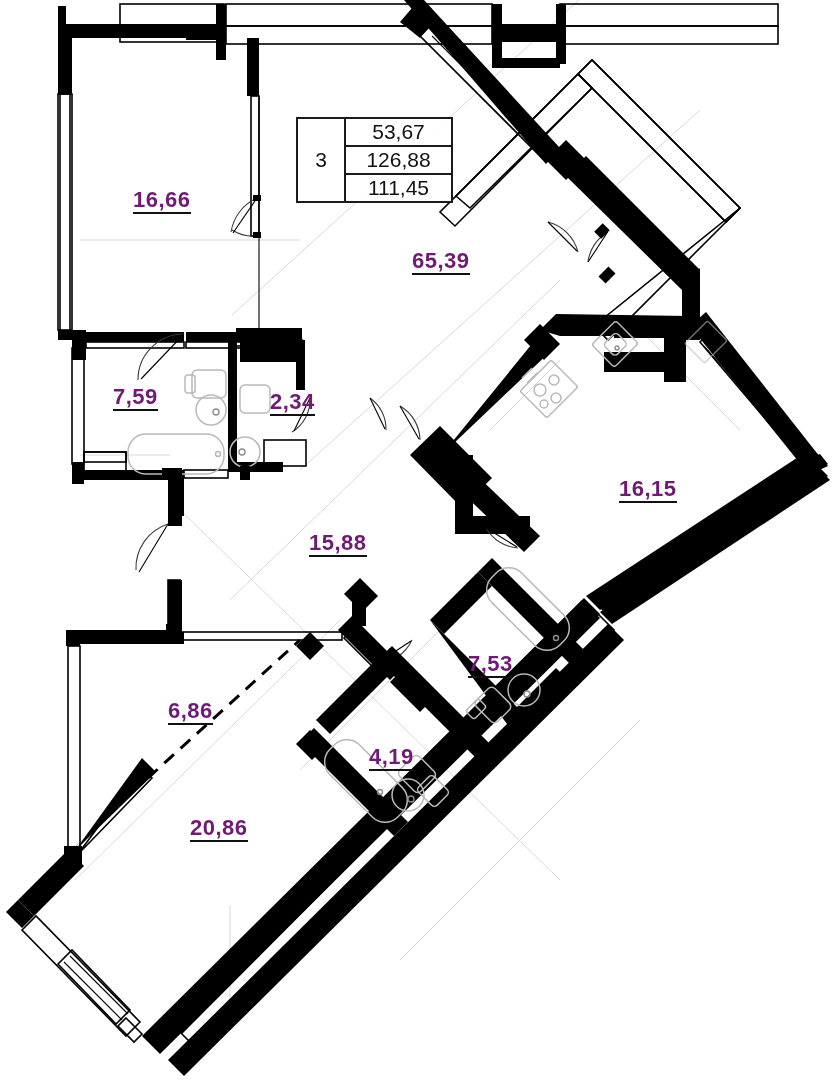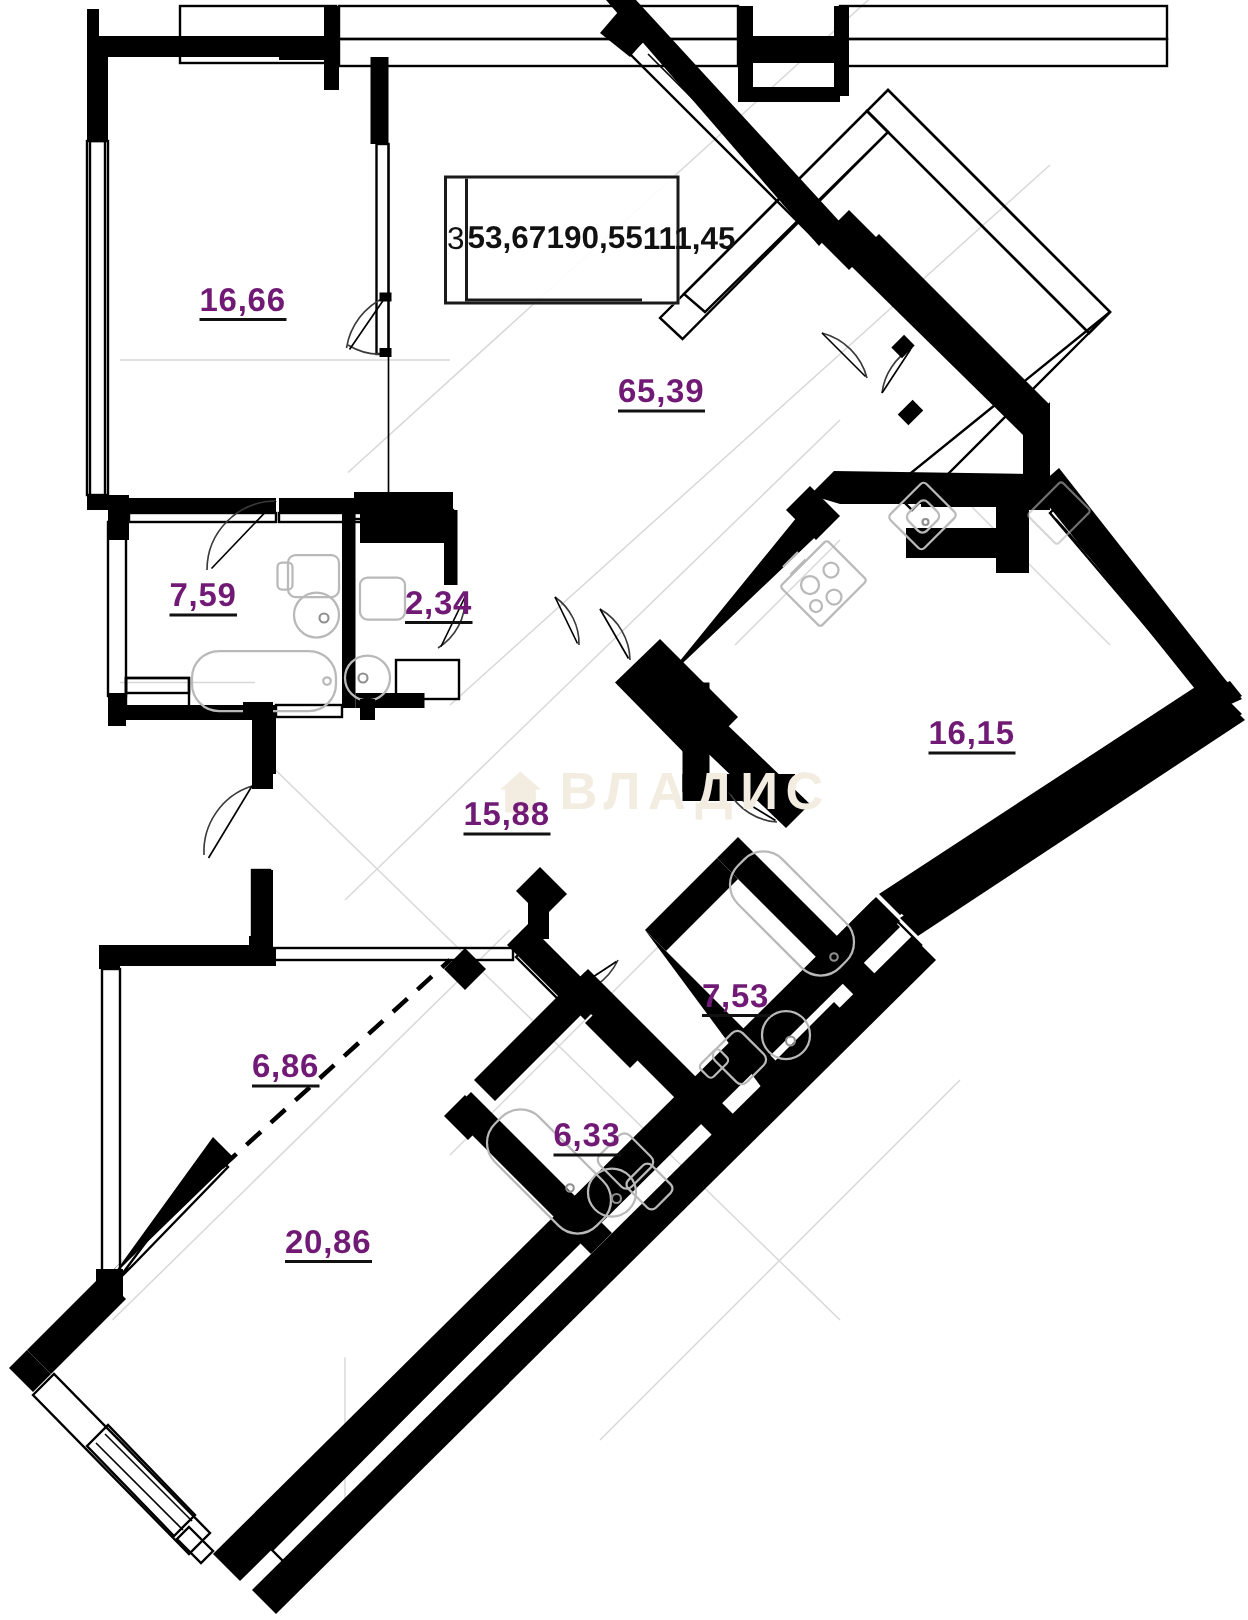--- a/index.html
+++ b/index.html
@@ -94,22 +94,21 @@
     align-items: center;
     justify-content: center;
     font-size: 21px;
     color: #111;
     border-right: 2px solid #1a1a1a;
     box-sizing: border-box;
   }
   #info-areas-col {
     flex: 1;
     display: flex;
-    flex-direction: row;
-    font-weight: bold;
+    flex-direction: column;
   }
   .info-area-row {
     flex: 1;
     display: flex;
     align-items: center;
     justify-content: center;
     font-size: 21px;
     color: #111;
     border-bottom: 2px solid #1a1a1a;
     box-sizing: border-box;
@@ -490,36 +489,30 @@
       <rect class="wall-thick" x="240" y="466" width="10" height="14"></rect>
       <rect class="wall-thick" x="162" y="468" width="20" height="12"></rect>
     </g>
 
   </svg>
 
   <div id="info-table">
     <div id="info-rooms-cell">3</div>
     <div id="info-areas-col">
       <div class="info-area-row">53,67</div>
-      <div class="info-area-row">190,55</div>
+      <div class="info-area-row">126,88</div>
       <div class="info-area-row">111,45</div>
     </div>
   </div>
 
-  <div id="watermark">
-    <svg id="watermark-icon" viewBox="0 0 40 40">
-      <path d="M20 4 L36 18 L32 18 L32 36 L8 36 L8 18 L4 18 Z" fill="#f2ece1"></path>
-    </svg>
-    <span id="watermark-text">ВЛАДИС</span>
-  </div>
 
   <div class="area-label" style="left:133px; top:188px;">16,66</div>
   <div class="area-label" style="left:113px; top:385px;">7,59</div>
   <div class="area-label" style="left:270px; top:390px;">2,34</div>
   <div class="area-label" style="left:412px; top:249px;">65,39</div>
   <div class="area-label" style="left:619px; top:477px;">16,15</div>
   <div class="area-label" style="left:309px; top:531px;">15,88</div>
   <div class="area-label" style="left:468px; top:652px;">7,53</div>
-  <div class="area-label" style="left:369px; top:745px;">6,33</div>
+  <div class="area-label" style="left:369px; top:745px;">4,19</div>
   <div class="area-label" style="left:127px; top:699px;margin-left:41px;">6,86</div>
   <div class="area-label" style="left:190px; top:816px;">20,86</div>
 
 </div>
 
 </body></html>

